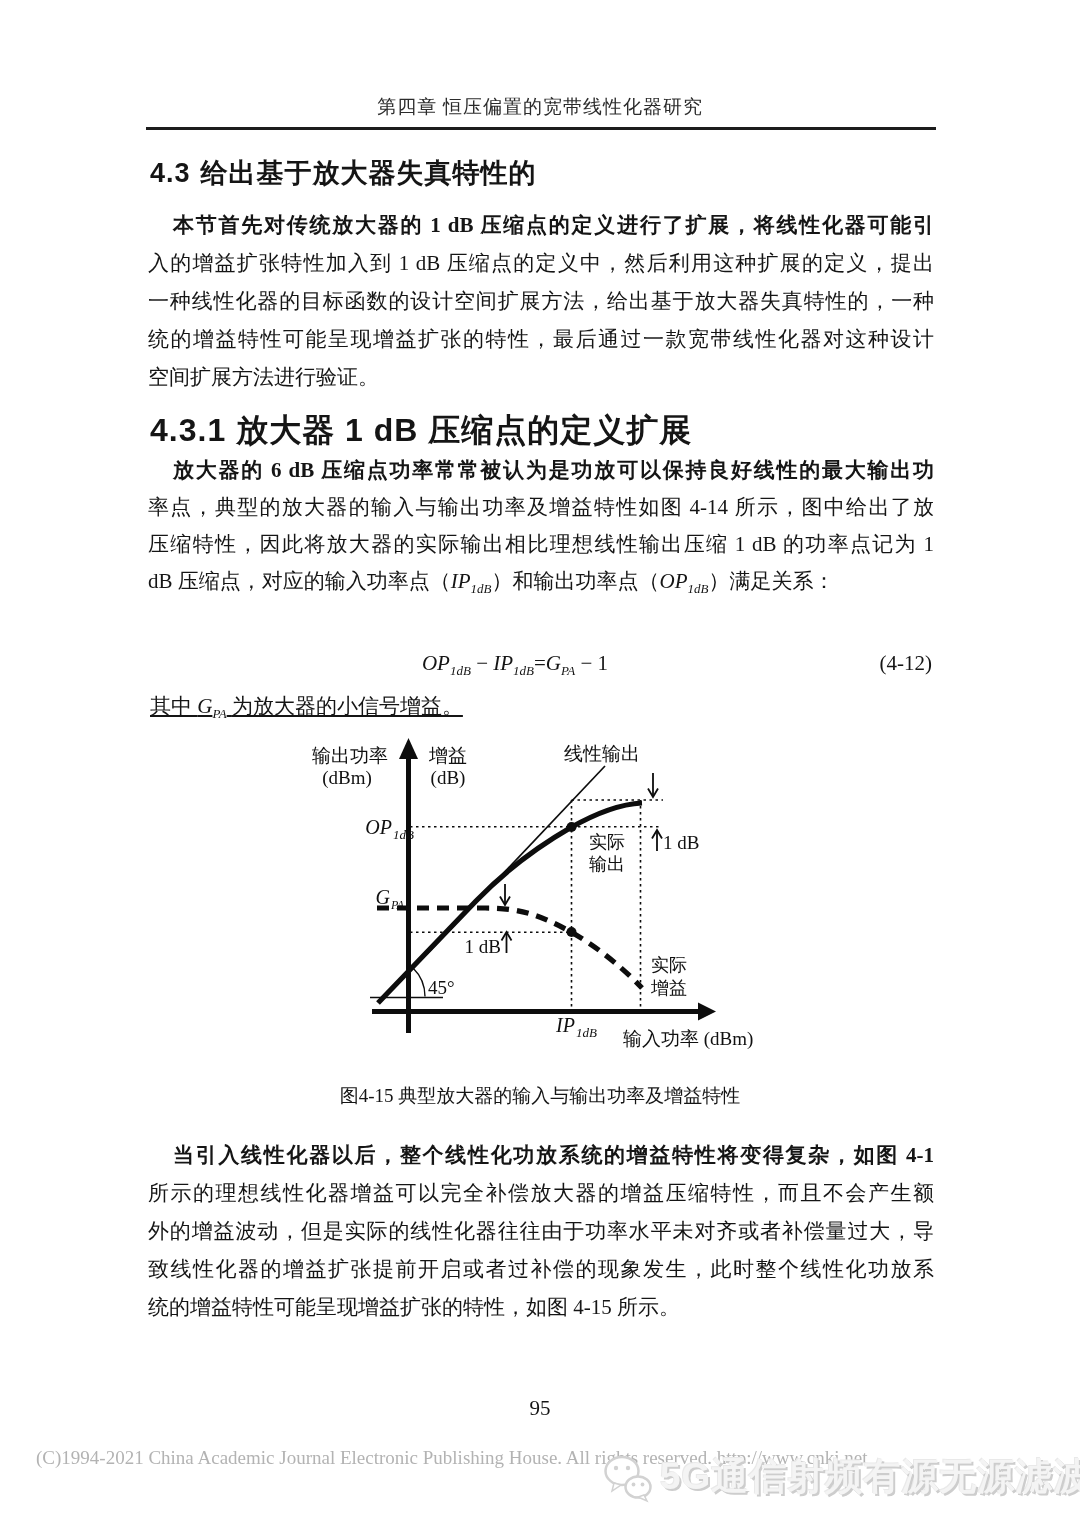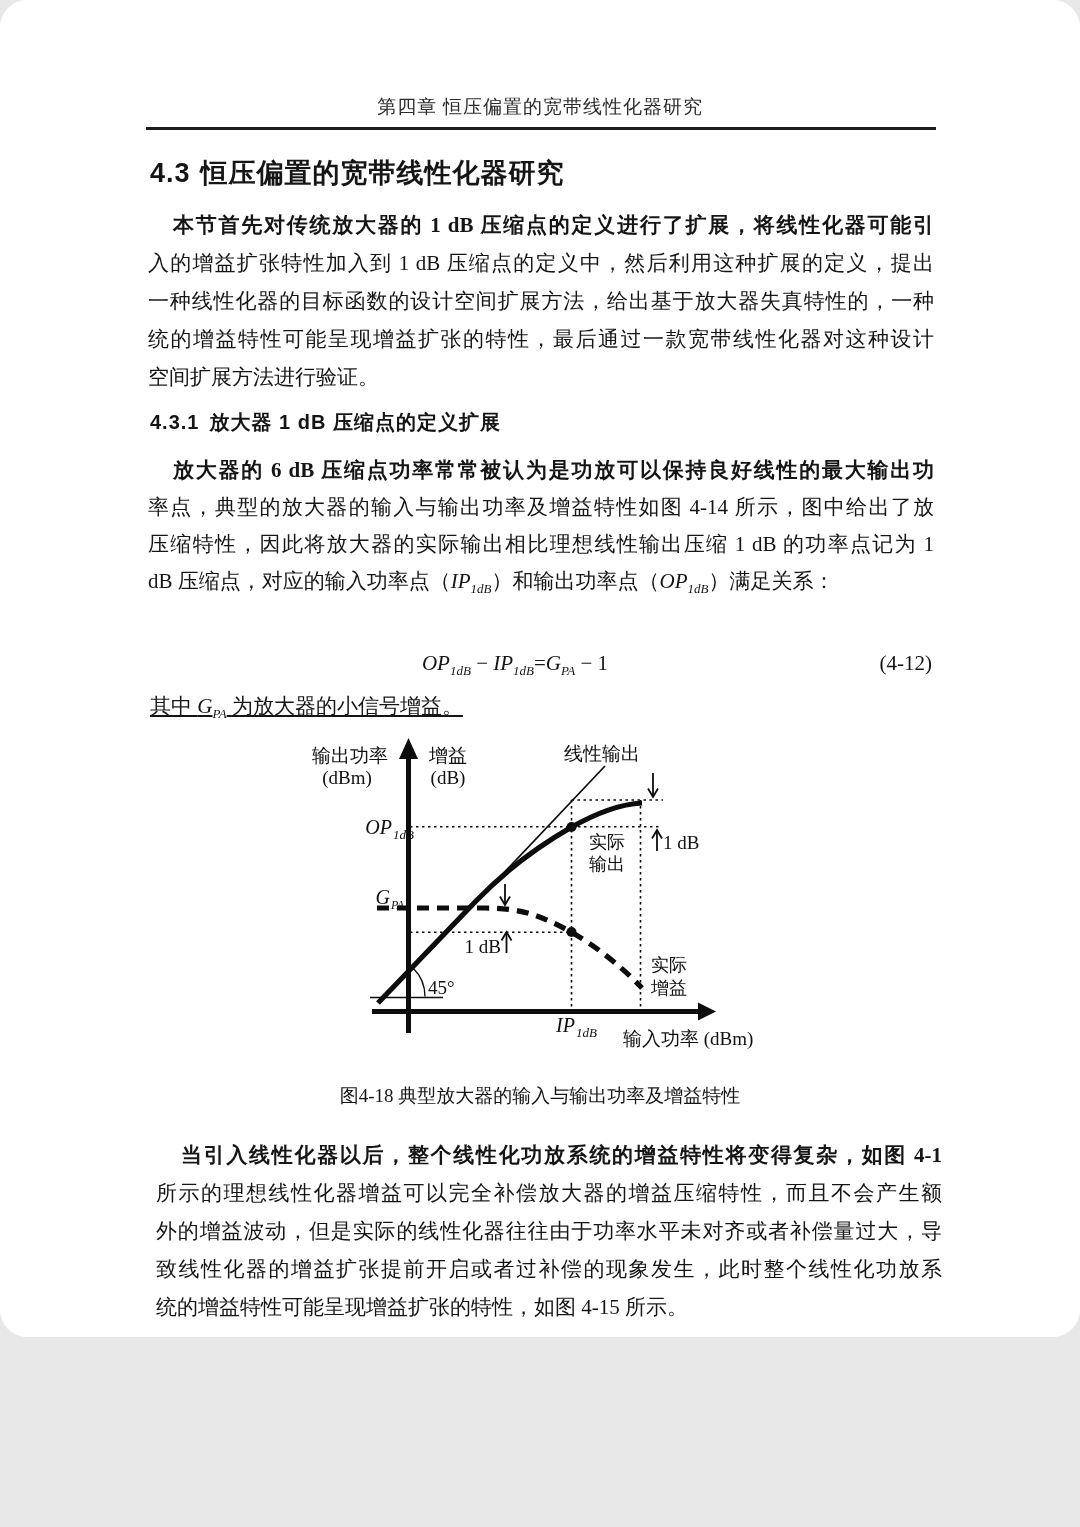--- a/index.html
+++ b/index.html
@@ -1,34 +1,34 @@
 <!DOCTYPE html>
 <html><head>
 <meta charset="utf-8">
 <style>
   html,body{margin:0;padding:0;background:#e8e8e8;}
   #page{
-    position:relative;width:1080px;height:1337px;background:#ffffff;
+    position:relative;width:1080px;height:1527px;background:#ffffff;
     font-family:"Liberation Serif","DejaVu Serif",serif;color:#151515;
-    overflow:hidden;margin:0 auto;border-radius:27px;
+    overflow:hidden;margin:0 auto;
   }
   .abs{position:absolute;}
   
   .running-header{left:0;right:0;top:94px;text-align:center;font-size:19px;color:#2b2b2b;letter-spacing:1px;}
   .rule{left:146px;top:127px;width:790px;height:3px;background:#1c1c1c;}
   
   .h1{left:150px;top:155px;font-size:27px;font-weight:bold;letter-spacing:1px;}
-  .h2{left:150px;top:409px;font-size:20px;font-weight:bold;letter-spacing:1px;}
+  .h2{left:150px;top:409px;font-size:32px;font-weight:bold;letter-spacing:1px;}
   .hnum{font-family:Liberation Sans, sans-serif;font-weight:bold;margin-right:10px;}
   .hcjk{font-family:"Liberation Sans","DejaVu Sans",sans-serif;font-weight:bold;}
   
   .para{left:148px;width:786px;font-size:21px;}
   .p1{top:206px;}
   .p2{top:452px;}
-  .p3{top:1136px;margin-left:8px;}
+  .p3{top:1136px;}
   .pl{height:38px;line-height:38px;white-space:nowrap;}
   .p2 .pl{height:37px;line-height:37px;}
   .fill{text-align:justify;text-align-last:justify;white-space:normal;}
   .ind{text-indent:25px;font-weight:bold;}
   .var{font-style:italic;font-family:"Liberation Serif","DejaVu Serif",serif;}
   .sub{font-style:italic;font-size:13px;vertical-align:-5px;letter-spacing:0;}
   
   .eqrow{left:148px;top:645px;width:784px;height:36px;line-height:36px;font-size:21px;}
   .eqbody{position:absolute;left:0;right:0;text-align:center;transform:translateX(-25px);}
   .eqnum{position:absolute;right:0;top:0;}
@@ -47,21 +47,21 @@
 </style>
 </head>
 <body>
 
 <div id="page">
 
   <div class="abs running-header">第四章 恒压偏置的宽带线性化器研究</div>
   <div class="abs rule"></div>
 
   <div class="abs h1">
-    <span class="hnum">4.3</span><span class="hcjk">恒压偏置的宽带线性化器研究</span>
+    <span class="hnum">4.3</span><span class="hcjk">给出基于放大器失真特性的</span>
   </div>
 
   <div class="abs para p1">
     <div class="pl fill ind">本节首先对传统放大器的 1 dB 压缩点的定义进行了扩展，将线性化器可能引</div>
     <div class="pl fill">入的增益扩张特性加入到 1 dB 压缩点的定义中，然后利用这种扩展的定义，提出</div>
     <div class="pl fill">一种线性化器的目标函数的设计空间扩展方法，给出基于放大器失真特性的，一种</div>
     <div class="pl fill">统的增益特性可能呈现增益扩张的特性，最后通过一款宽带线性化器对这种设计</div>
     <div class="pl">空间扩展方法进行验证。</div>
   </div>
 
@@ -139,21 +139,21 @@
     <text x="383" y="114" font-size="19">1 dB</text>
     <text x="221" y="218" font-size="19" text-anchor="end">1 dB</text>
     <text x="148" y="259" font-size="19">45°</text>
     <text x="389" y="236" font-size="18" text-anchor="middle">实际</text>
     <text x="389" y="259" font-size="18" text-anchor="middle">增益</text>
     <text x="295" y="297" font-size="20" text-anchor="end" font-style="italic">IP</text>
     <text x="296" y="302" font-size="13" font-style="italic">1dB</text>
     <text x="343" y="310" font-size="19">输入功率 (dBm)</text>
   </svg>
 
-  <div class="abs caption">图4-18  典型放大器的输入与输出功率及增益特性</div>
+  <div class="abs caption">图4-15  典型放大器的输入与输出功率及增益特性</div>
 
   <div class="abs para p3">
     <div class="pl fill ind">当引入线性化器以后，整个线性化功放系统的增益特性将变得复杂，如图 4-1</div>
     <div class="pl fill">所示的理想线性化器增益可以完全补偿放大器的增益压缩特性，而且不会产生额</div>
     <div class="pl fill">外的增益波动，但是实际的线性化器往往由于功率水平未对齐或者补偿量过大，导</div>
     <div class="pl fill">致线性化器的增益扩张提前开启或者过补偿的现象发生，此时整个线性化功放系</div>
     <div class="pl">统的增益特性可能呈现增益扩张的特性，如图 4-15 所示。</div>
   </div>
 
   <div class="abs pagenum">95</div>

